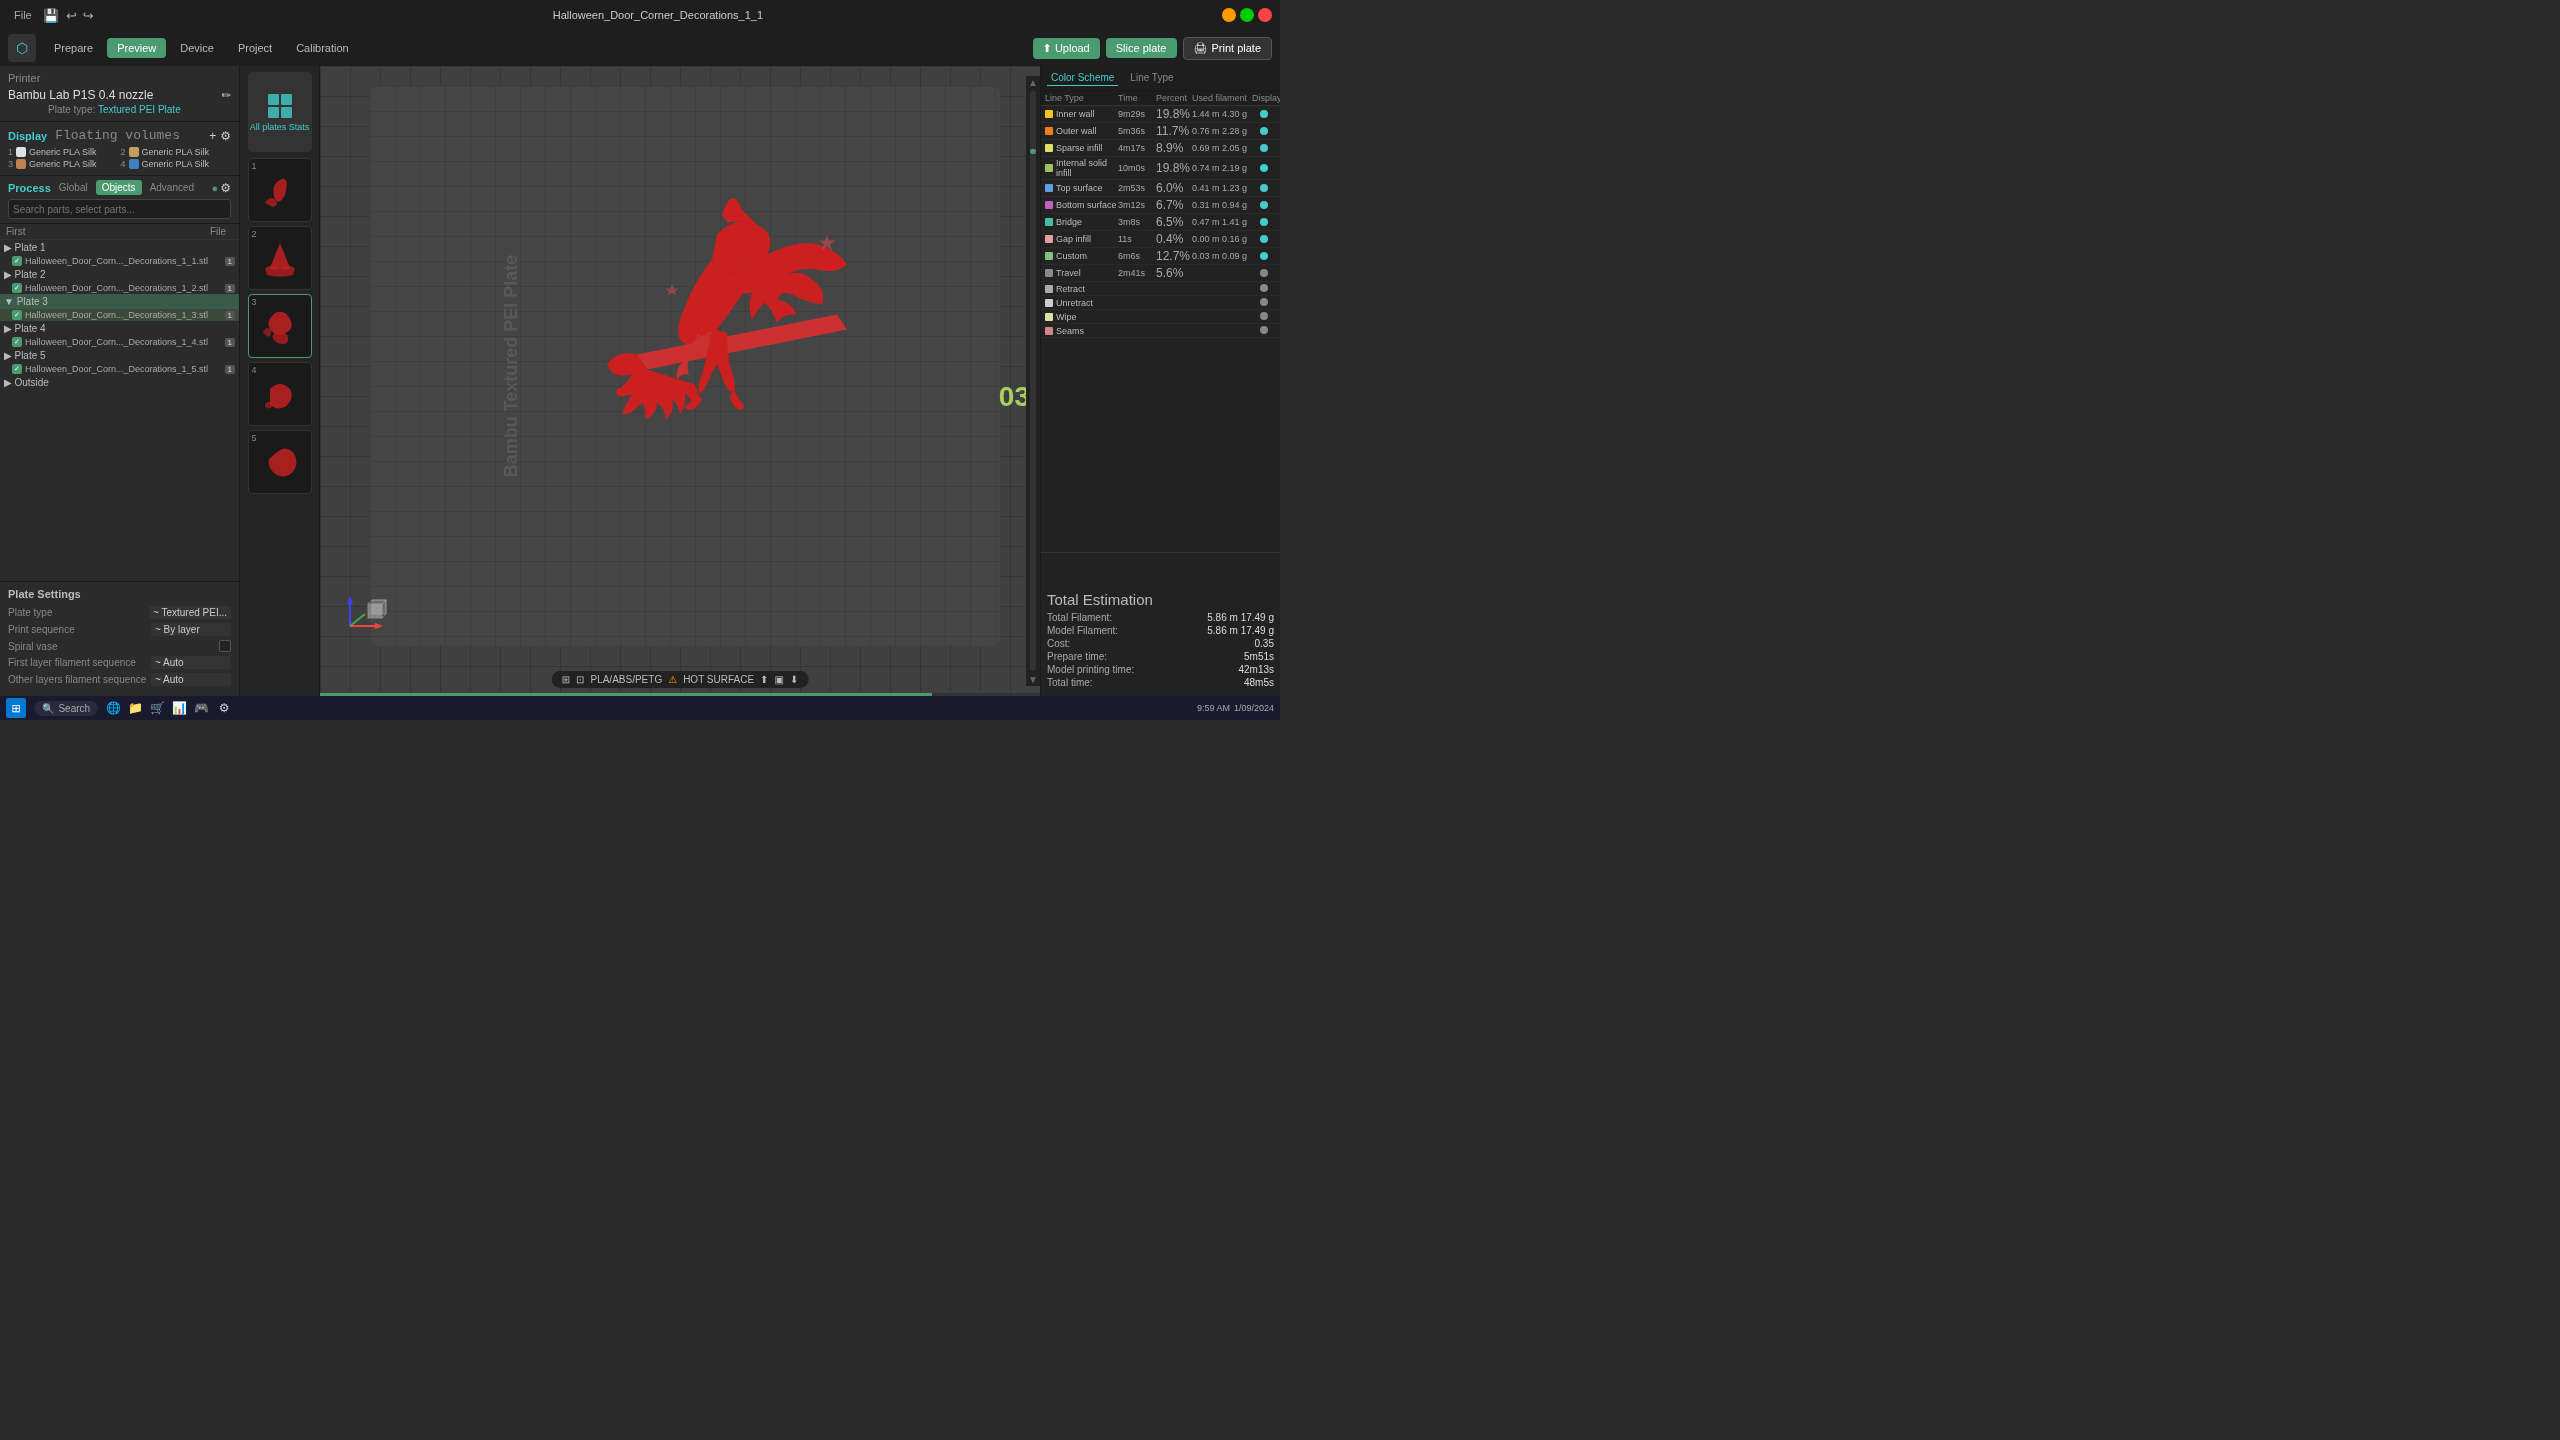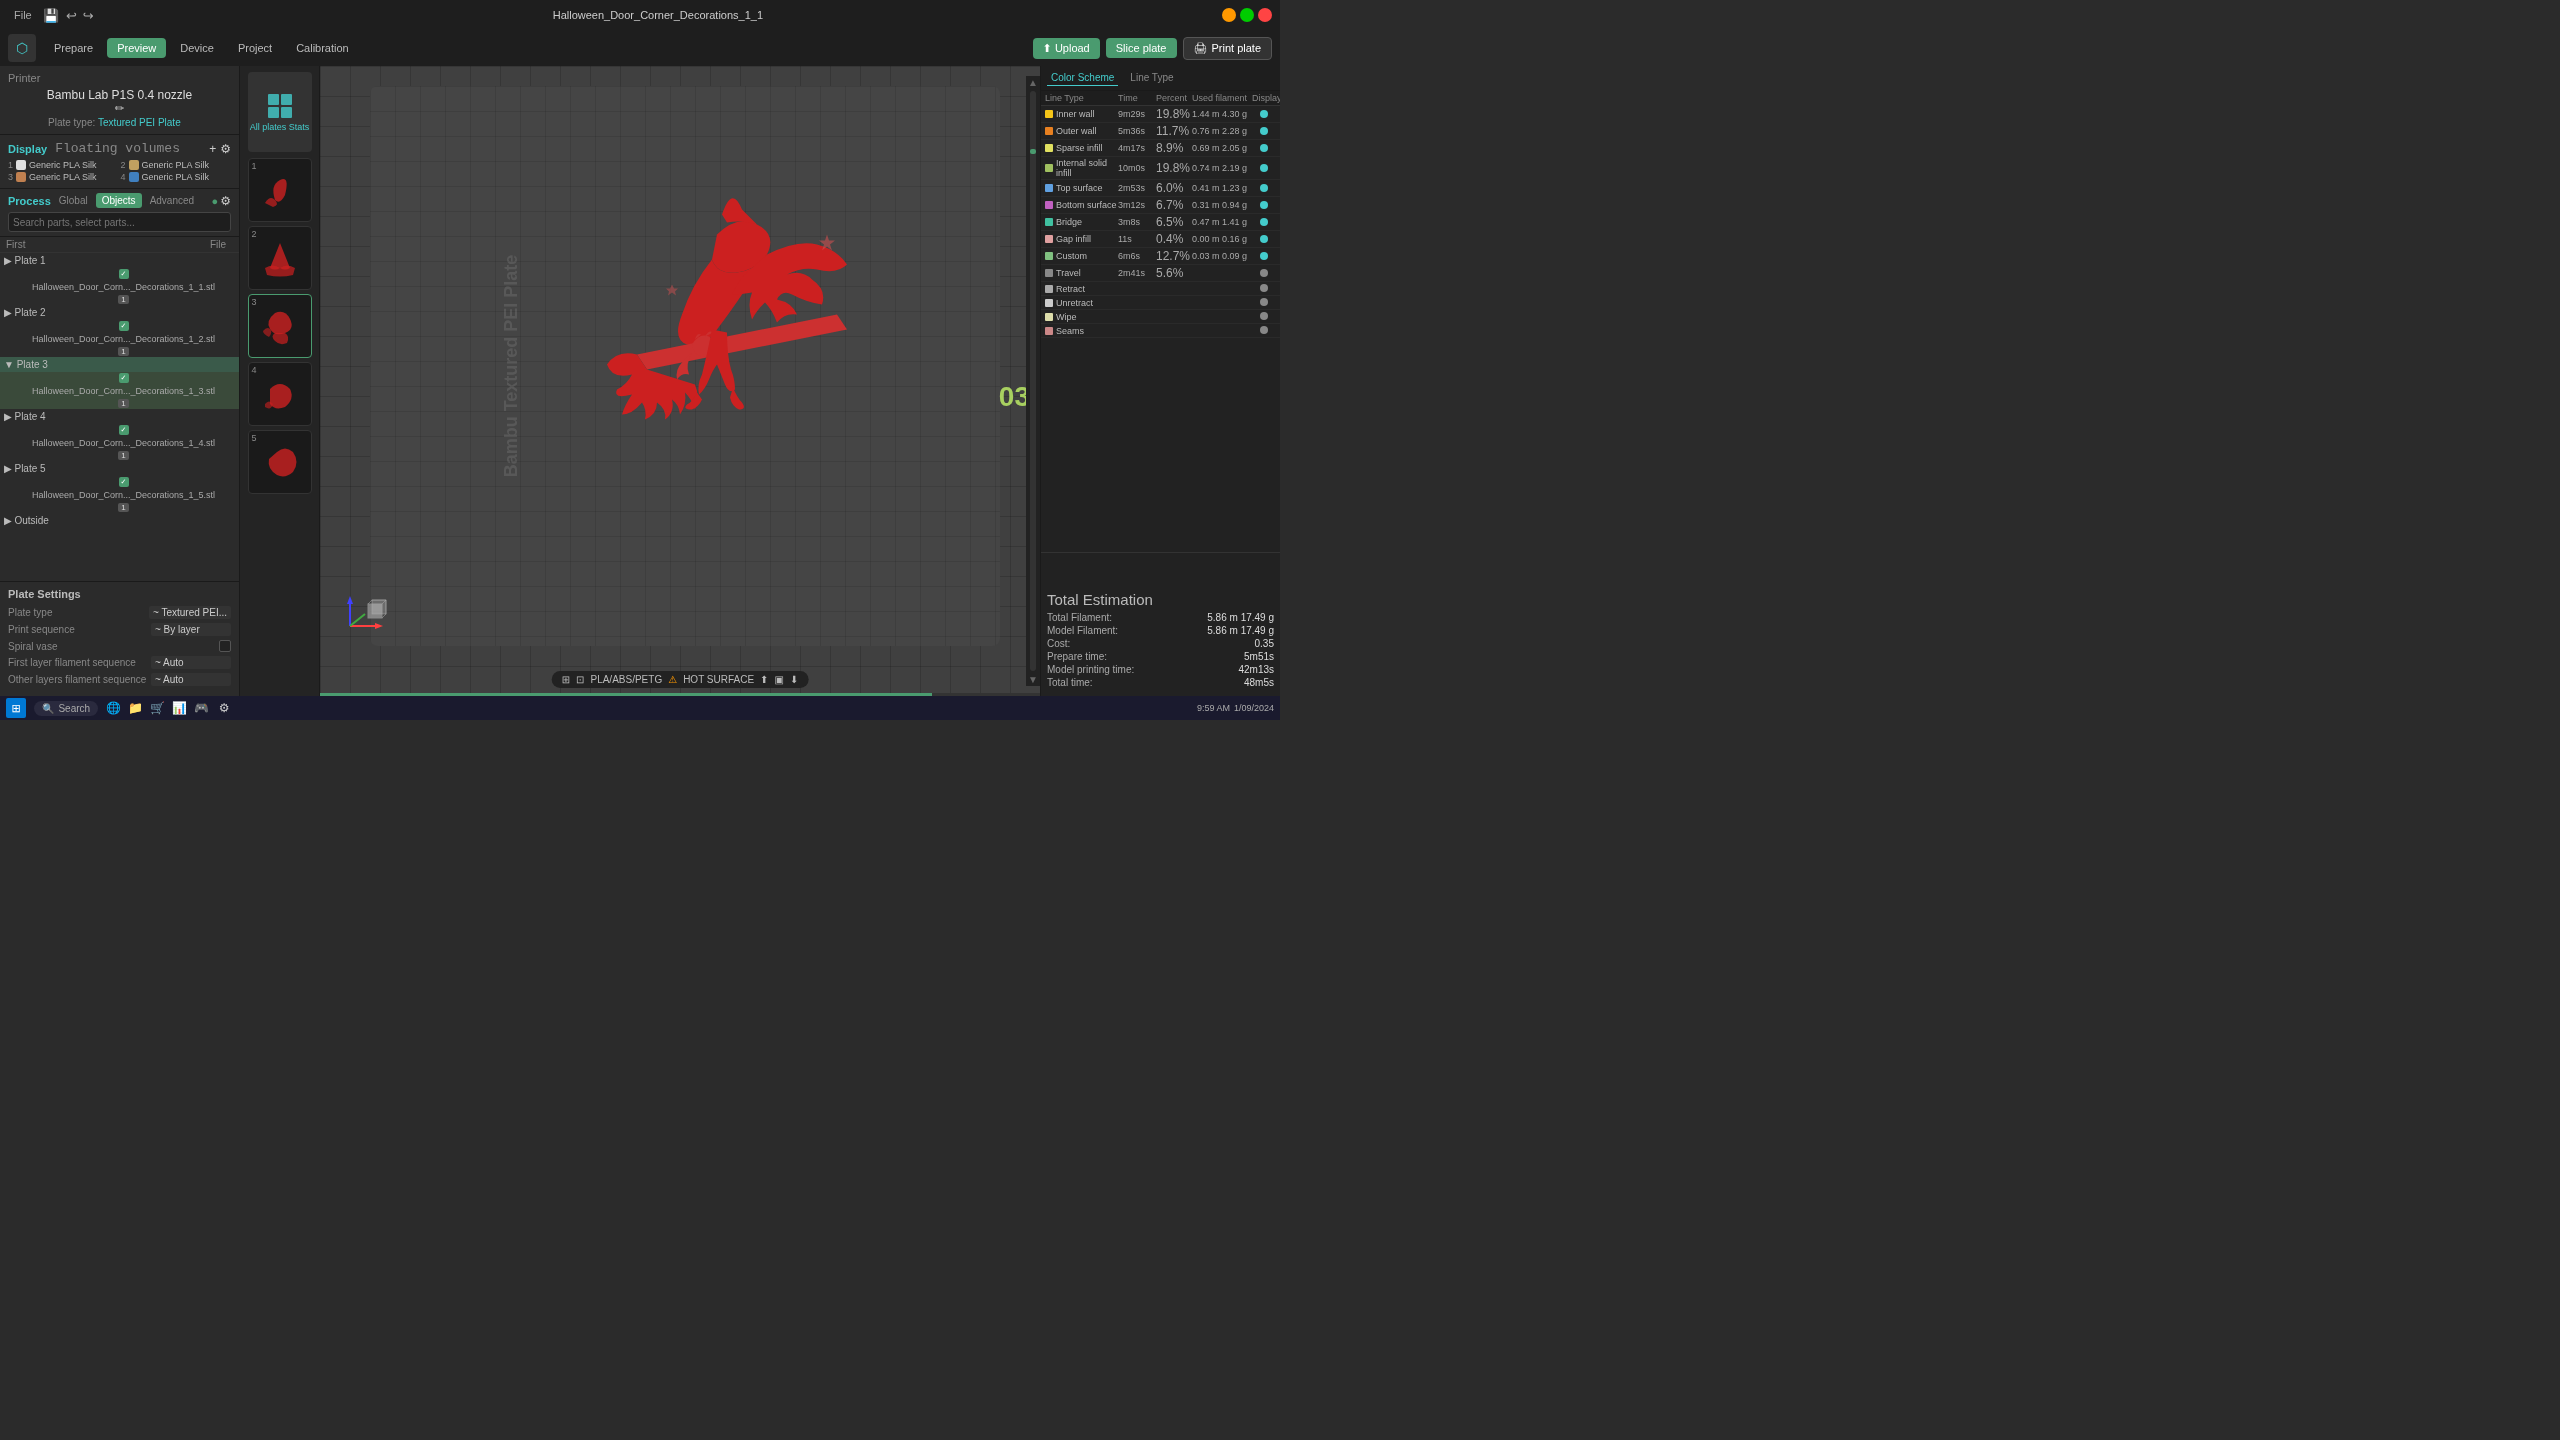--- a/index.html
+++ b/index.html
@@ -142,21 +142,21 @@
       border-bottom: 1px solid #1a1a1a;
     }
     .printer-title {
       font-size: 11px;
       color: #888;
       margin-bottom: 4px;
     }
     .printer-name {
       font-size: 12px;
       color: #ddd;
-      display: flex; align-items: center; justify-content: space-between; flex-direction: column;
+      display: flex; align-items: center; justify-content: space-between;
     }
 
     .filament-section {
       padding: 6px 8px;
       border-bottom: 1px solid #1a1a1a;
     }
     .section-header {
       display: flex; align-items: center; gap: 4px;
       margin-bottom: 4px;
     }
@@ -238,21 +238,20 @@
     }
     .plate-label.selected { background: #3a5a4a; }
     .obj-item {
       padding: 1px 4px 1px 12px;
       font-size: 9px;
       color: #aaa;
       display: flex; align-items: center; gap: 3px;
       white-space: nowrap;
       overflow: hidden;
       text-overflow: ellipsis;
-      flex-direction: column;
     }
     .obj-check {
       width: 10px; height: 10px;
       background: #4a9b6f;
       border-radius: 2px;
       display: inline-flex; align-items: center; justify-content: center;
       font-size: 7px;
       color: #fff;
       flex-shrink: 0;
     }

